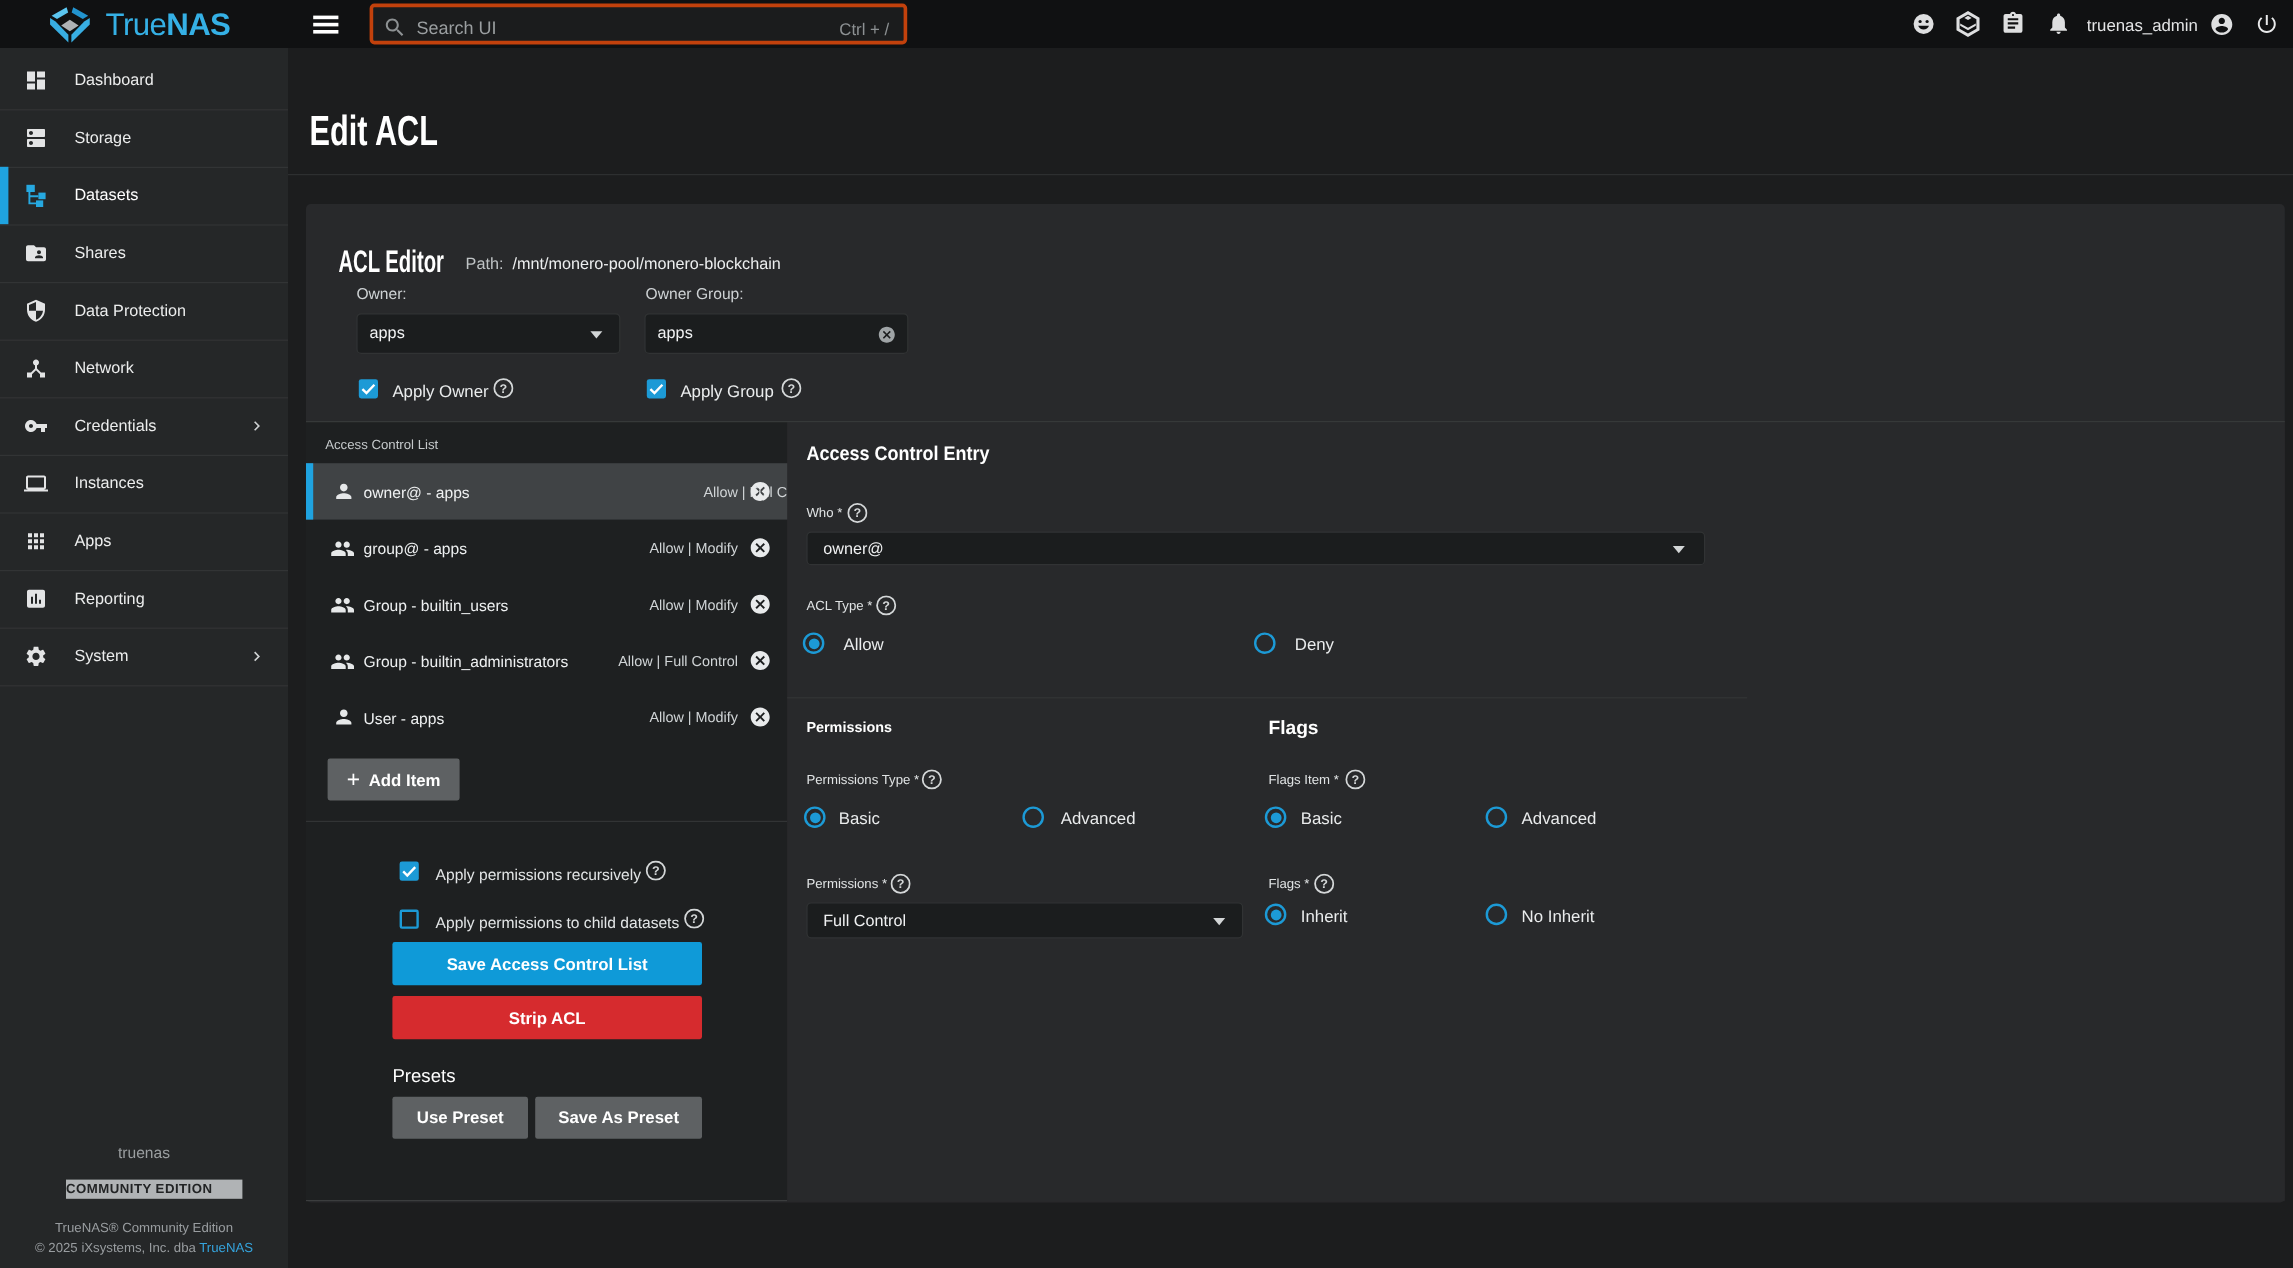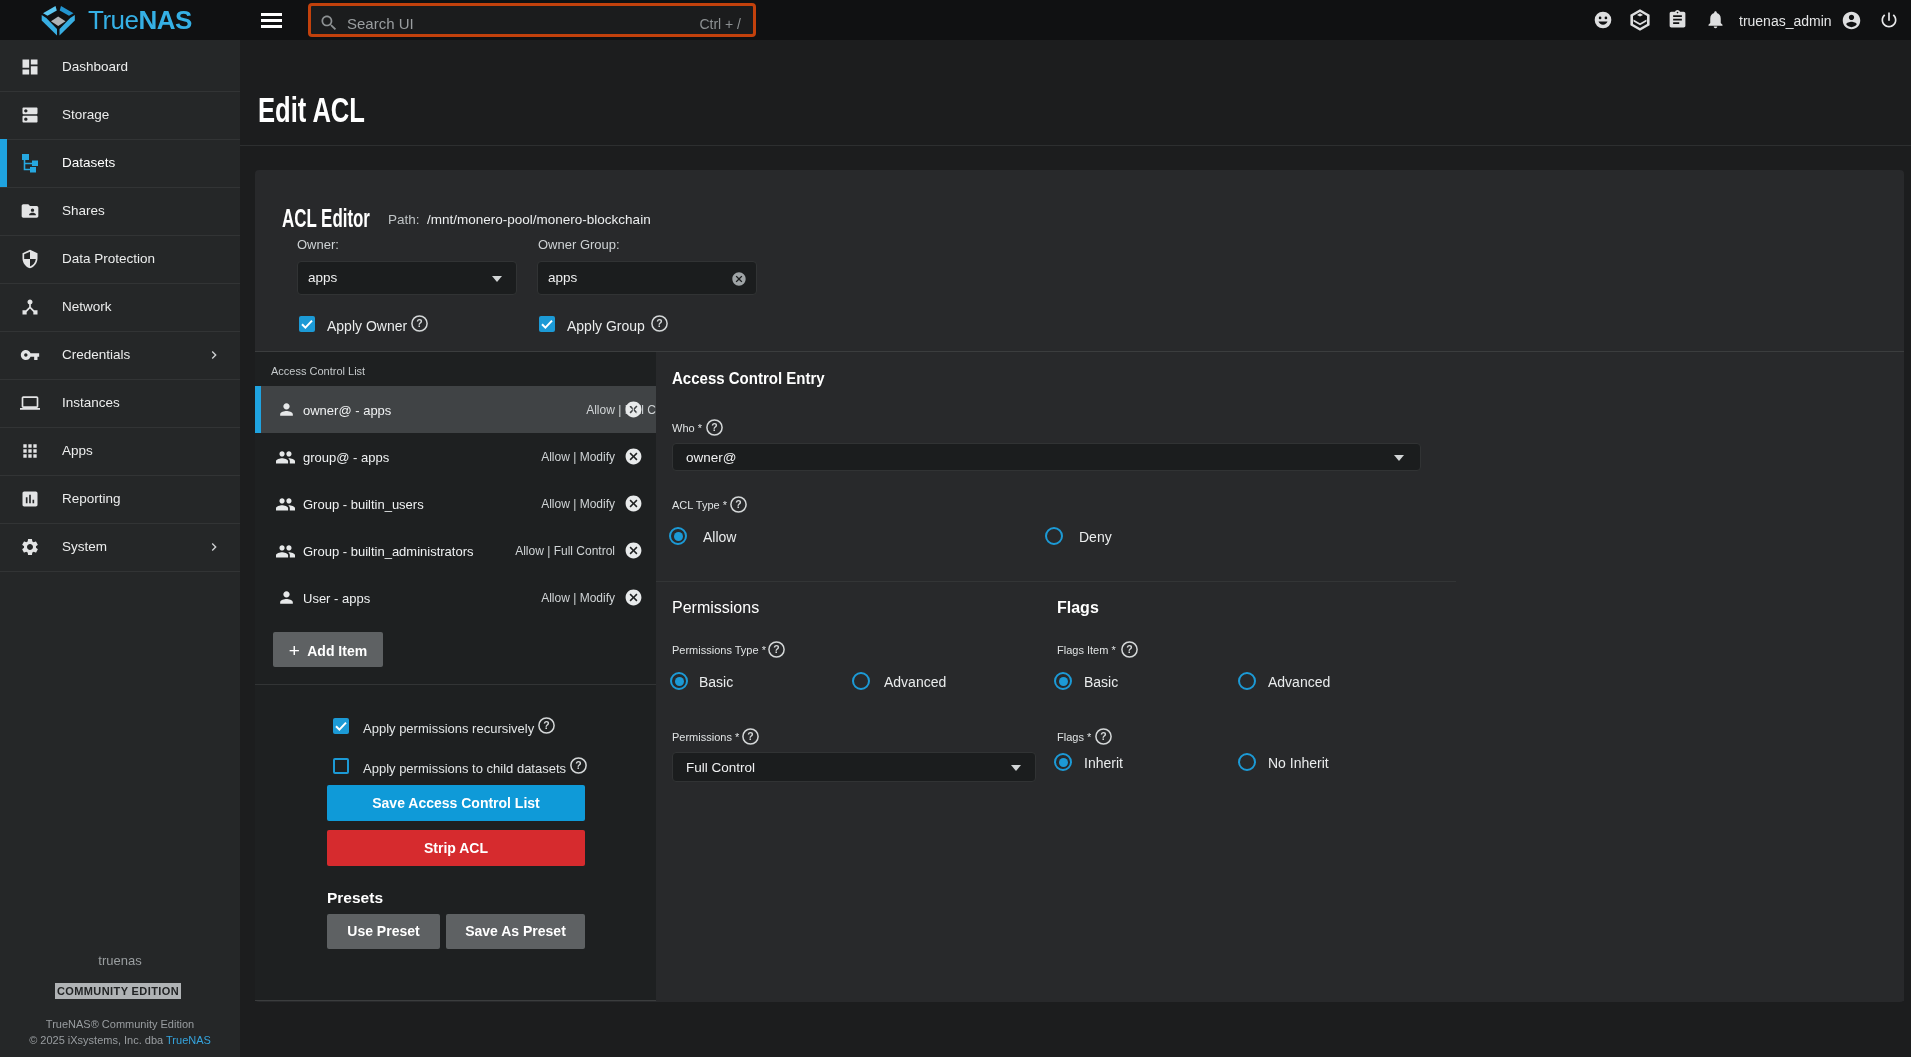--- a/index.html
+++ b/index.html
@@ -177,21 +177,21 @@
           <path d="M19.14 12.94c.04-.3.06-.61.06-.94 0-.32-.02-.64-.07-.94l2.03-1.58c.18-.14.23-.41.12-.61l-1.92-3.32c-.12-.22-.37-.29-.59-.22l-2.39.96c-.5-.38-1.03-.7-1.62-.94l-.36-2.54c-.04-.24-.24-.41-.48-.41h-3.84c-.24 0-.43.17-.47.41l-.36 2.54c-.59.24-1.13.57-1.62.94l-2.39-.96c-.22-.08-.47 0-.59.22L2.74 8.87c-.12.21-.08.47.12.61l2.03 1.58c-.05.3-.09.63-.09.94s.02.64.07.94l-2.03 1.58c-.18.14-.23.41-.12.61l1.92 3.32c.12.22.37.29.59.22l2.39-.96c.5.38 1.03.7 1.62.94l.36 2.54c.05.24.24.41.48.41h3.84c.24 0 .44-.17.47-.41l.36-2.54c.59-.24 1.13-.56 1.62-.94l2.39.96c.22.08.47 0 .59-.22l1.92-3.32c.12-.22.07-.47-.12-.61l-2.01-1.58zM12 15.6c-1.98 0-3.6-1.62-3.6-3.6s1.62-3.6 3.6-3.6 3.6 1.62 3.6 3.6-1.62 3.6-3.6 3.6z" fill="#e3e4e5"></path>
         </svg>
       <div class="navtext">System</div>
       <svg class="chev" viewBox="0 0 24 24">
           <path d="M8.59 16.59 13.17 12 8.59 7.41 10 6l6 6-6 6z" fill="#cfd2d3"></path>
         </svg>
     </div>
     <div class="navsep" style="top:531px"></div>
 
     <div class="abs" style="left:0;top:913px;width:240px;text-align:center;font-size:13px;color:#9a9ea0">truenas</div>
-    <div class="abs" style="left:55px;top:943px;width:126px;height:16px;background:#b0b3b5;color:#222425;font-size:11px;font-weight:bold;text-align:center;line-height:16px;letter-spacing:0.4px;white-space:nowrap">COMMUNITY EDITION</div>
+    <div class="abs" style="left:55px;top:943px;width:147px;height:16px;background:#b0b3b5;color:#222425;font-size:11px;font-weight:bold;text-align:left;line-height:16px;letter-spacing:0.4px;white-space:nowrap">COMMUNITY EDITION</div>
     <div class="abs" style="left:0;top:978px;width:240px;text-align:center;font-size:11px;color:#999da0">TrueNAS® Community Edition</div>
     <div class="abs" style="left:0;top:994px;width:240px;text-align:center;font-size:11px;color:#999da0">© 2025 iXsystems, Inc. dba <span style="color:#35a4dd">TrueNAS</span></div>
   </div>
   <div id="card">
 
     <div class="abs" style="left:27px;top:33px;font-size:26px;font-weight:bold;color:#fff;transform:scaleX(0.65);transform-origin:left top">ACL Editor</div>
     <div class="abs" style="left:133px;top:42px;font-size:13.5px;color:#bfc3c5">Path:&nbsp; <span style="color:#eceeef">/mnt/monero-pool/monero-blockchain</span></div>
     <div class="abs" style="left:42px;top:67px;font-size:13px;color:#ced2d4">Owner:</div>
     <div class="abs" style="left:283px;top:67px;font-size:13px;color:#ced2d4">Owner Group:</div>
     <div class="selectbox" style="left:42px;top:91px;width:220px;height:34px">
@@ -301,21 +301,21 @@
         </svg></div>
     <div class="cb un" style="left:78px;top:406px"></div>
     <div class="abs" style="left:108px;top:409px;font-size:13px;color:#e2e5e6">Apply permissions to child datasets</div>
     <div class="help" style="left:315px;top:405px"><svg width="17" height="17" viewBox="0 0 17 17">
           <circle cx="8.5" cy="8.5" r="7.6" fill="none" stroke="#d4d7d8" stroke-width="1.5"></circle>
           <text x="8.5" y="12.2" font-size="10.5" font-weight="bold" fill="#d4d7d8" text-anchor="middle">?</text>
         </svg></div>
 
     <div class="btn" style="left:72px;top:433px;width:258px;height:36px;background:#0f9ad8;line-height:36px">Save Access Control List</div>
     <div class="btn" style="left:72px;top:478px;width:258px;height:36px;background:#d62b2e;line-height:36px">Strip ACL</div>
-    <div class="abs" style="left:72px;top:537px;font-size:15.5px;font-weight:bold;color:#fff">Presets</div>
+    <div class="abs" style="left:72px;top:537px;font-size:15.5px;font-weight:normal;color:#fff">Presets</div>
     <div class="btn" style="left:72px;top:562px;width:113px;height:35px;background:#5e6163;line-height:35px">Use Preset</div>
     <div class="btn" style="left:191px;top:562px;width:139px;height:35px;background:#5e6163;line-height:35px">Save As Preset</div>
     <div class="hline" style="left:0;top:648px;width:401px;background:#3b3d3e"></div>
   </div>
   <div id="rightcol">
 
     <div class="abs" style="left:16px;top:17px;font-size:16.5px;font-weight:bold;color:#fff;transform:scaleX(0.91);transform-origin:left top">Access Control Entry</div>
     <div class="label-sm" style="left:16px;top:70px">Who *</div>
     <div class="help" style="left:50px;top:67px"><svg width="17" height="17" viewBox="0 0 17 17">
           <circle cx="8.5" cy="8.5" r="7.6" fill="none" stroke="#d4d7d8" stroke-width="1.5"></circle>
@@ -328,21 +328,21 @@
     <div class="label-sm" style="left:16px;top:147px">ACL Type *</div>
     <div class="help" style="left:74px;top:144px"><svg width="17" height="17" viewBox="0 0 17 17">
           <circle cx="8.5" cy="8.5" r="7.6" fill="none" stroke="#d4d7d8" stroke-width="1.5"></circle>
           <text x="8.5" y="12.2" font-size="10.5" font-weight="bold" fill="#d4d7d8" text-anchor="middle">?</text>
         </svg></div>
     <div class="radio sel" style="left:13px;top:175px"></div>
     <div class="label-md" style="left:47px;top:177px">Allow</div>
     <div class="radio" style="left:389px;top:175px"></div>
     <div class="label-md" style="left:423px;top:177px">Deny</div>
     <div class="hline" style="left:0;top:229px;width:800px;background:#333536"></div>
-    <div class="abs" style="left:16px;top:247px;font-size:16px;font-weight:normal;color:#fff">Permissions</div>
+    <div class="abs" style="left:16px;top:247px;font-size:12px;font-weight:bold;color:#fff">Permissions</div>
     <div class="abs" style="left:401px;top:247px;font-size:16px;font-weight:bold;color:#fff">Flags</div>
     <div class="label-sm" style="left:16px;top:292px">Permissions Type *</div>
     <div class="help" style="left:112px;top:289px"><svg width="17" height="17" viewBox="0 0 17 17">
           <circle cx="8.5" cy="8.5" r="7.6" fill="none" stroke="#d4d7d8" stroke-width="1.5"></circle>
           <text x="8.5" y="12.2" font-size="10.5" font-weight="bold" fill="#d4d7d8" text-anchor="middle">?</text>
         </svg></div>
     <div class="radio sel" style="left:14px;top:320px"></div>
     <div class="label-md" style="left:43px;top:322px">Basic</div>
     <div class="radio" style="left:196px;top:320px"></div>
     <div class="label-md" style="left:228px;top:322px">Advanced</div>

